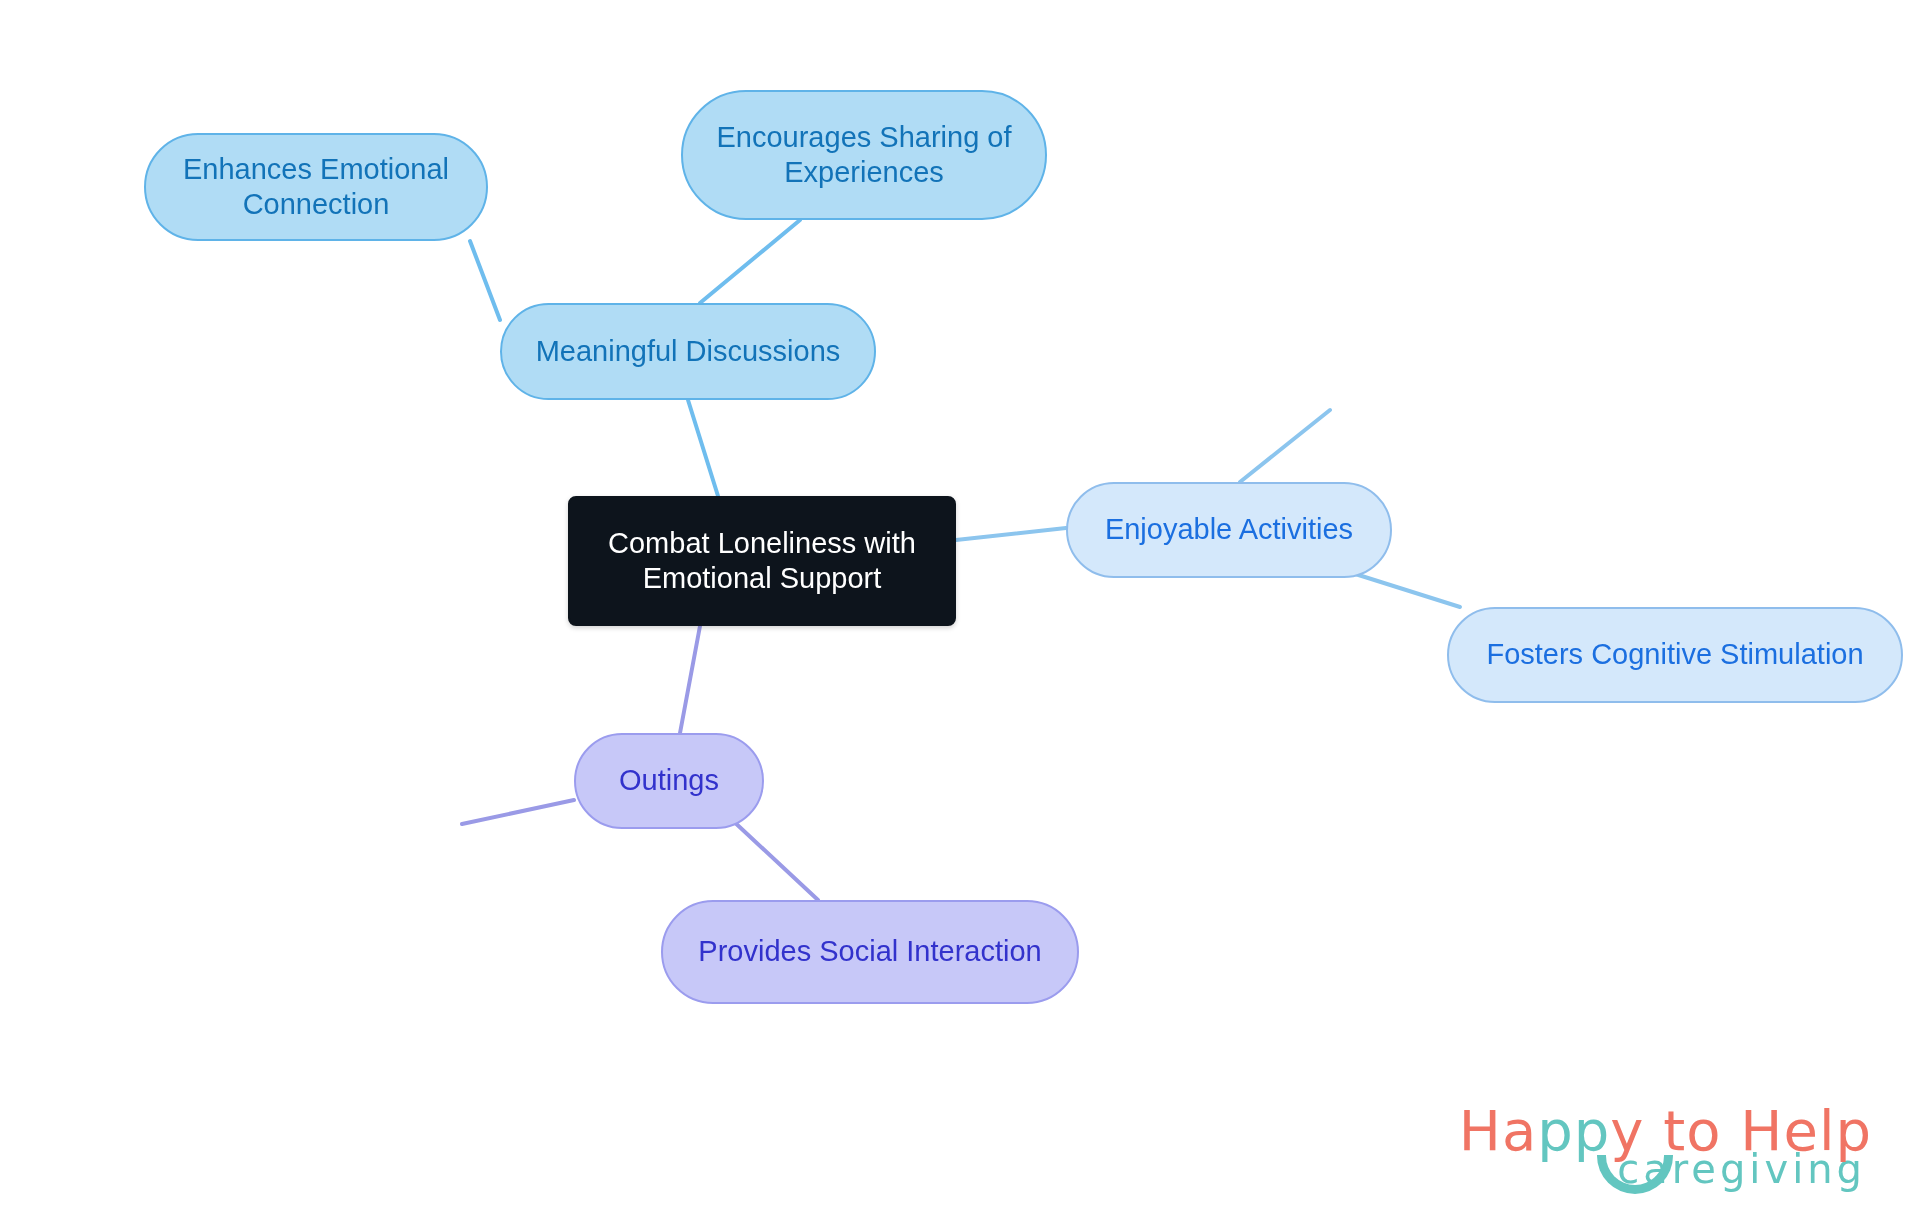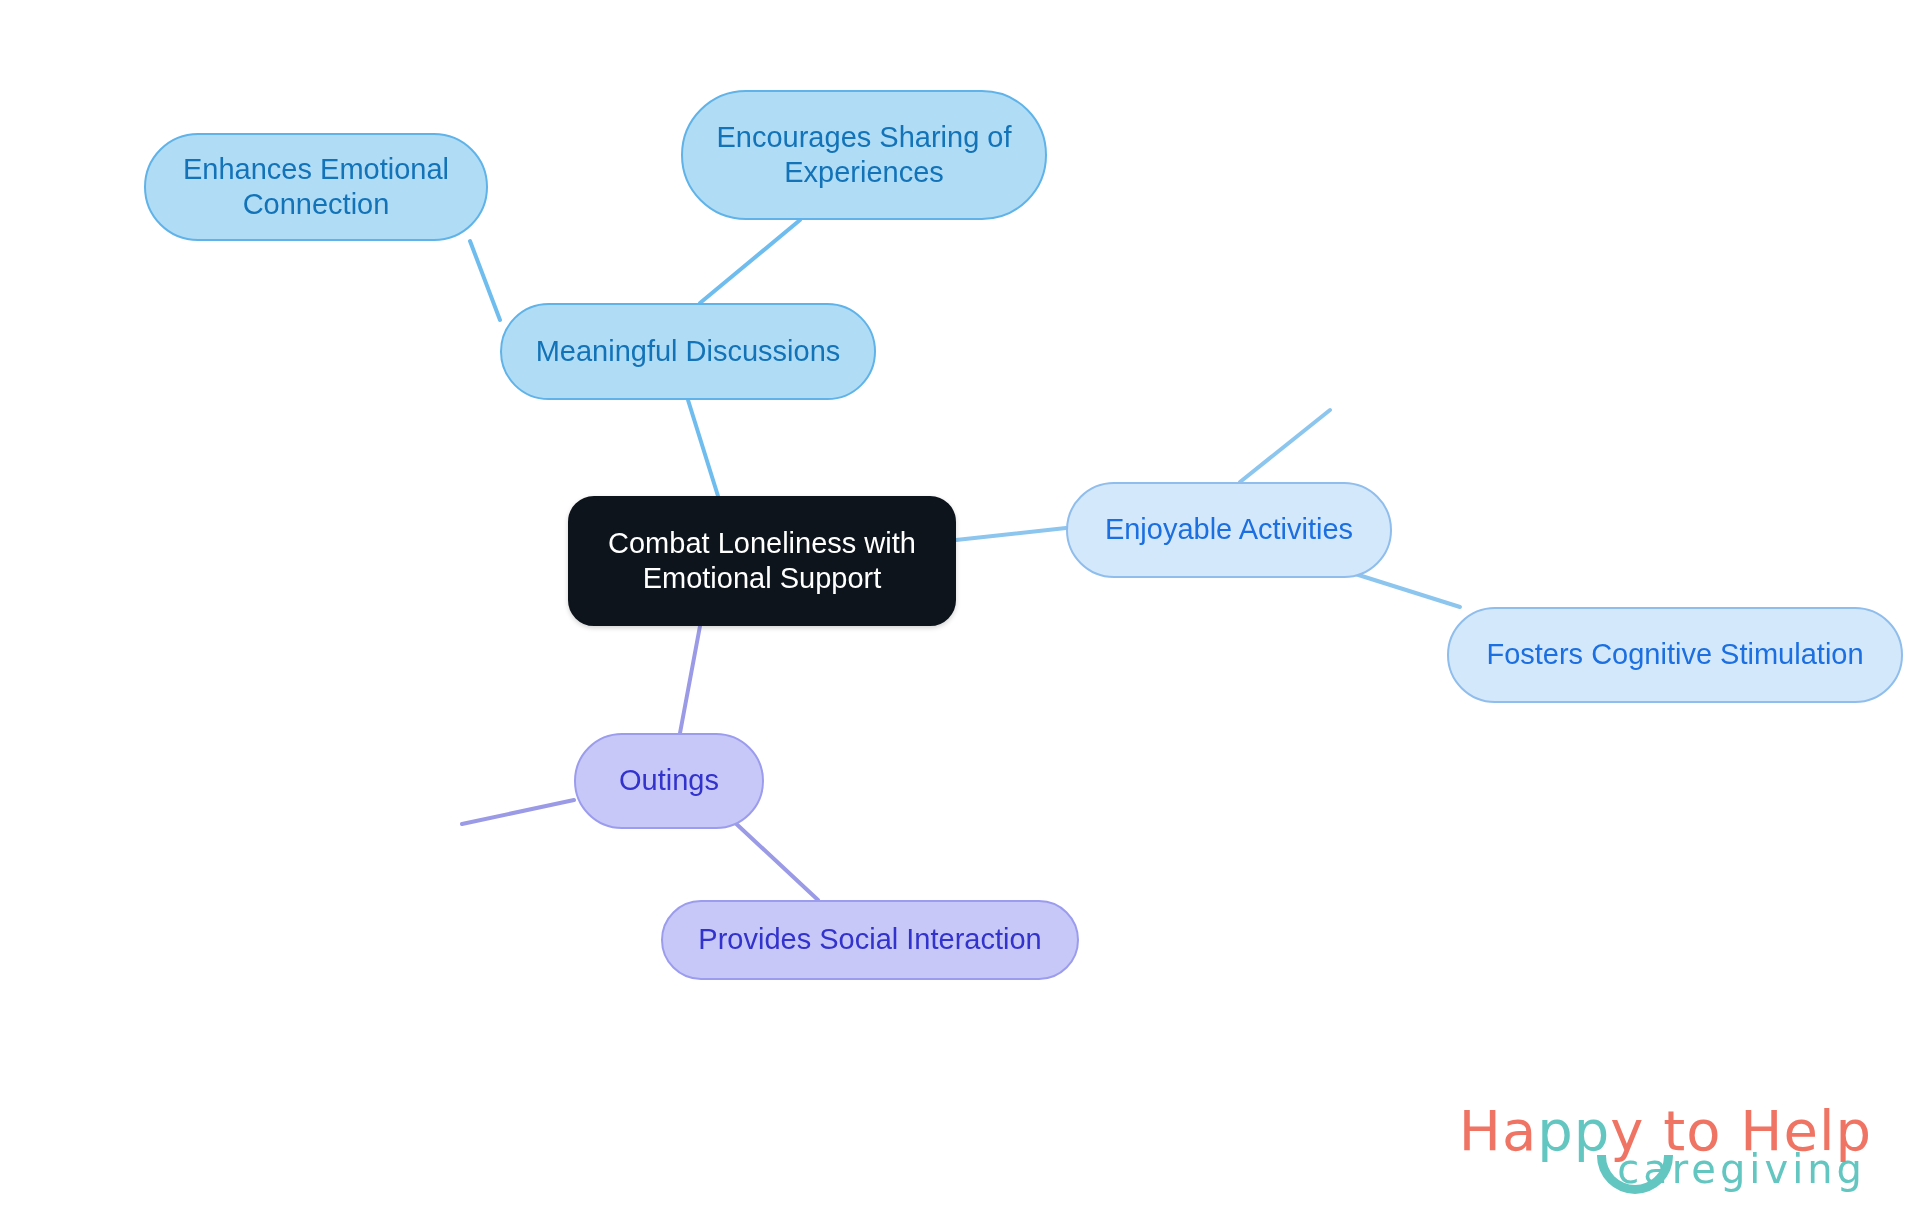--- a/index.html
+++ b/index.html
@@ -36,21 +36,21 @@
     border-width: 2px;
     line-height: 1.22;
     z-index: 5;
     padding: 4px 14px;
     white-space: pre-line;
   }
   .node.root {
     background: #0d141c;
     border-color: #0d141c;
     color: #ffffff;
-    border-radius: 26px;
+    border-radius: 8px;
     font-size: 29px;
     box-shadow: 0 2px 5px rgba(0,0,0,0.18);
   }
   .node.blue-mid {
     background: #b0dcf5;
     border-color: #5fb3e8;
     color: #1273b8;
     font-size: 29px;
   }
   .node.blue-light {
@@ -136,21 +136,21 @@
   <div class="node blue-light" style="left:1066px; top:482px; width:326px; height:96px;text-align:right;">
     <span>Enjoyable Activities</span>
   </div>
   <div class="node purple" style="left:574px; top:733px; width:190px; height:96px;">
     <span>Outings</span>
   </div>
 
   <div class="node blue-light" style="left:1447px; top:607px; width:456px; height:96px;">
     <span>Fosters Cognitive Stimulation</span>
   </div>
-  <div class="node purple" style="left:661px; top:900px; width:418px; height:80px;">
+  <div class="node purple" style="left:661px; top:900px; width:418px; height:104px;">
     <span>Provides Social Interaction</span>
   </div>
 
   <div id="logo" style="right:48px; bottom:26px;">
     <div class="logo-main">
       <span style="color:#f07464">Ha</span><span style="color:#63c6c0">pp</span><span style="color:#f07464">y to Help</span>
       <span class="smile"></span>
     </div>
     <div class="logo-sub" style="color:#63c6c0">caregiving</div>
   </div>

